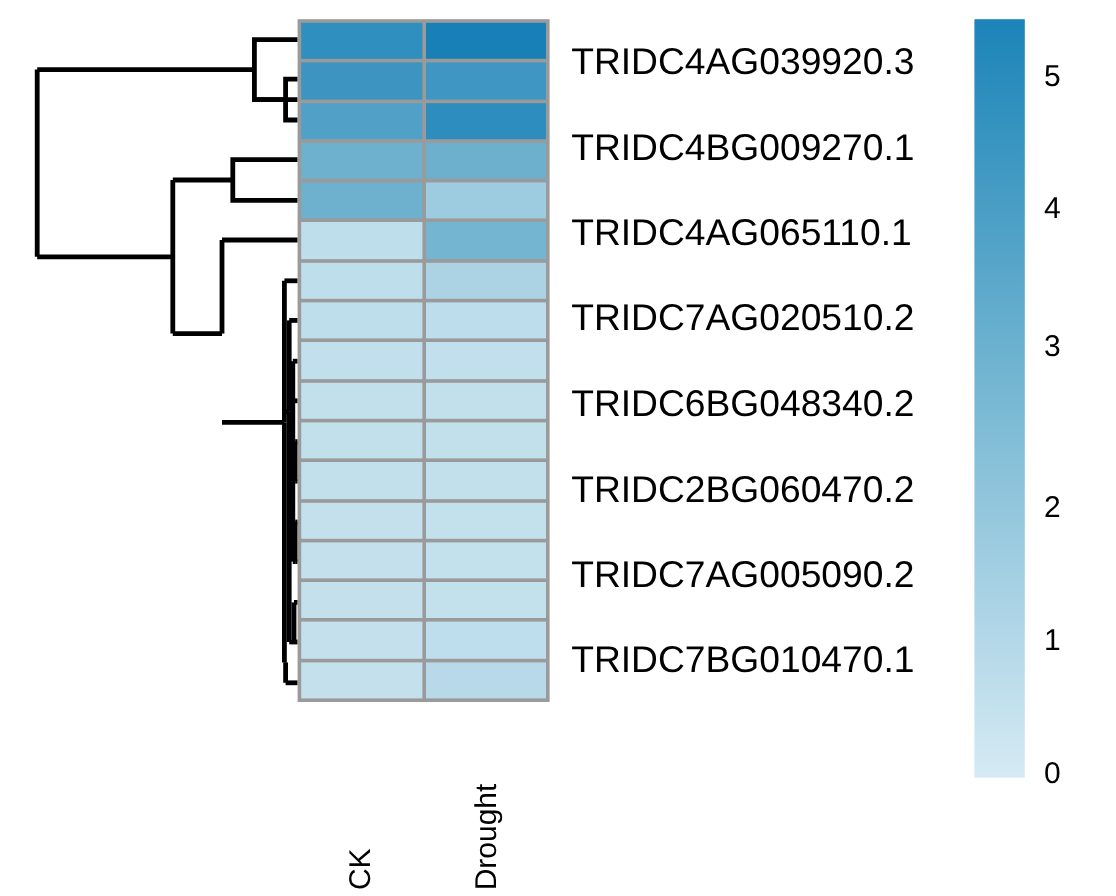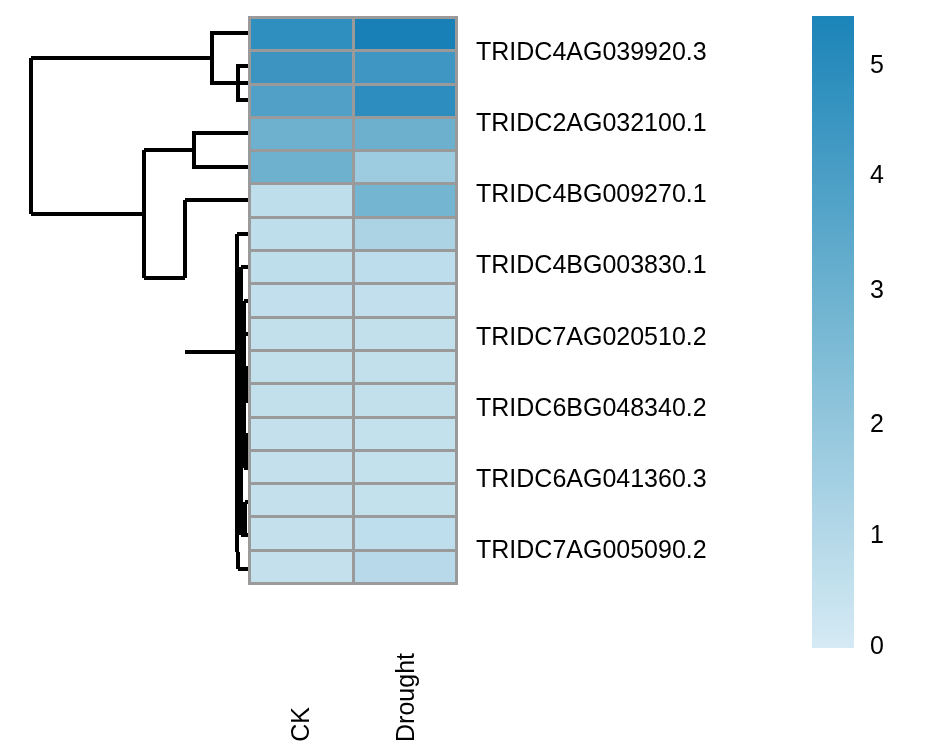--- a/index.html
+++ b/index.html
@@ -51,21 +51,21 @@
     top: 16px;
     width: 330px;
     height: 569px;
     display: flex;
     flex-direction: column;
   }
   .row-label {
     flex: 1 1 0;
     display: flex;
     align-items: center;
-    font-size: 25px;
+    font-size: 31px;
     color: #000000;
     line-height: 1;
     white-space: nowrap;
   }
   #col-labels {
     position: absolute;
     left: 248px;
     top: 592px;
     width: 210px;
     height: 150px;
@@ -205,27 +205,27 @@
       <div class="hm-cell" style="background: rgb(196, 224, 237);"></div>
       <div class="hm-cell" style="background: rgb(195, 224, 237);"></div>
       <div class="hm-cell" style="background: rgb(196, 224, 237);"></div>
       <div class="hm-cell" style="background: rgb(190, 221, 237);"></div>
       <div class="hm-cell" style="background: rgb(196, 224, 237);"></div>
       <div class="hm-cell" style="background: rgb(183, 217, 233);"></div>
     </div>
 
   <div id="row-labels">
       <div class="row-label">TRIDC4AG039920.3</div>
-      <div class="row-label">TRIDC2AG032100.1</div>
       <div class="row-label">TRIDC4BG009270.1</div>
-      <div class="row-label">TRIDC4BG003830.1</div>
+      <div class="row-label">TRIDC4AG065110.1</div>
       <div class="row-label">TRIDC7AG020510.2</div>
       <div class="row-label">TRIDC6BG048340.2</div>
-      <div class="row-label">TRIDC6AG041360.3</div>
+      <div class="row-label">TRIDC2BG060470.2</div>
       <div class="row-label">TRIDC7AG005090.2</div>
+      <div class="row-label">TRIDC7BG010470.1</div>
     </div>
 
   <div id="col-labels">
       <div class="col-label">CK</div>
       <div class="col-label">Drought</div>
     </div>
 
   <div id="colorbar-wrap">
     <div id="colorbar" style="background: linear-gradient(to top, rgb(213, 234, 244) 0%, rgb(116, 182, 210) 52%, rgb(27, 132, 184) 100%);"></div>
   <div class="cb-tick" style="top: 629px;">0</div>

